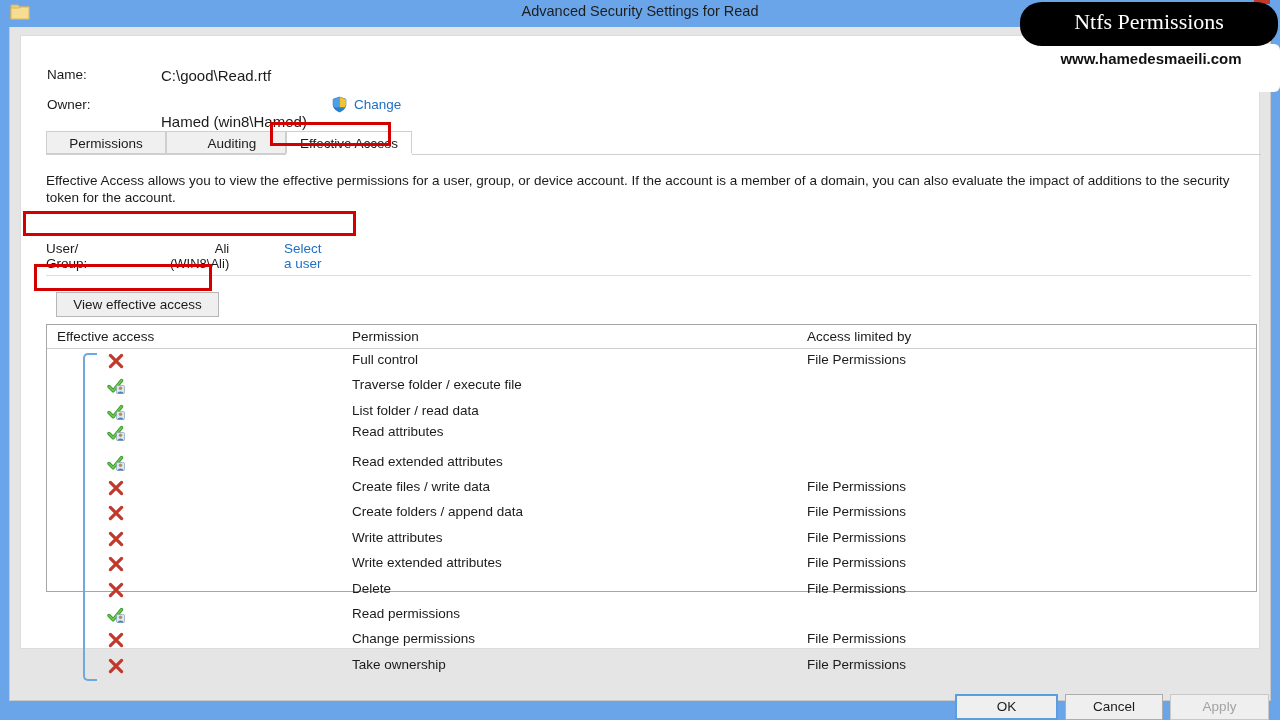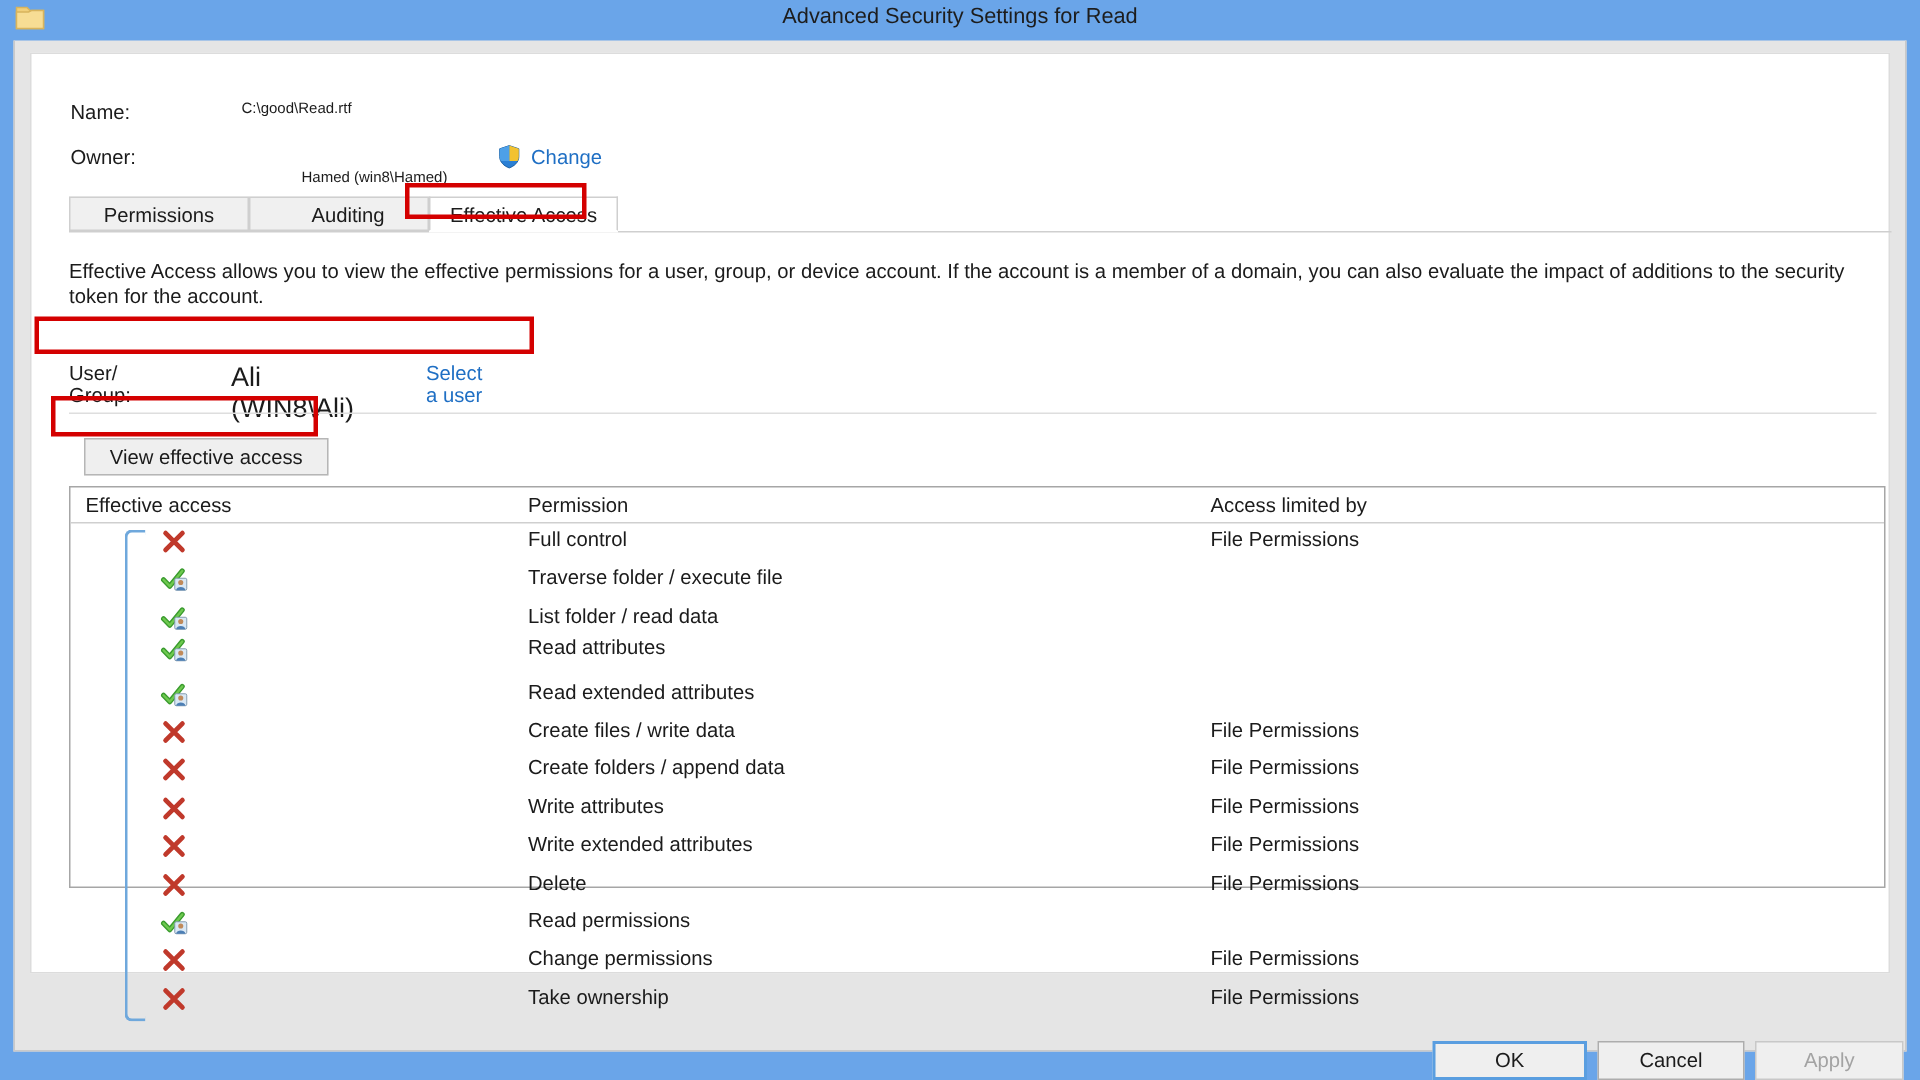--- a/index.html
+++ b/index.html
@@ -72,27 +72,27 @@
   }
 
   
   .field-label {
     position: absolute;
     font-size: 13.5px;
     color: #1b1b1b;
   }
   .field-value {
     position: absolute;
-    font-size: 10px;
+    font-size: 15px;
     color: #1b1b1b;
   }
   #lbl-name   { left: 26px; top: 31px; }
   #val-name   { left: 140px; top: 31px; }
   #lbl-owner  { left: 26px; top: 61px; }
-  #val-owner  { left: 140px; top: 77px; margin-left: 40px; }
+  #val-owner  { left: 140px; top: 77px; }
   #shield-icon{ position:absolute; left: 310px; top: 60px; width: 17px; height: 17px; }
   #change-link{
     position: absolute;
     left: 333px; top: 61px;
     font-size: 13.5px;
     color: #1f6fc4;
     cursor: pointer;
   }
 
   
@@ -147,21 +147,21 @@
     color: #1b1b1b;
   }
 
   
   #usergroup-row {
     position: absolute;
     left: 25px; top: 205px;
     height: 22px;
   }
   #lbl-usergroup  { position: absolute; left: 0px;   top: 0px; font-size: 13.5px; }
-  #val-usergroup  { position: absolute; left: 108px; top: 0px; font-size: 18px; }
+  #val-usergroup  { position: absolute; left: 124px; top: 0px; font-size: 13px; text-align: right; }
   #select-user-link {
     position: absolute; left: 238px; top: 0px;
     font-size: 13.5px; color: #1f6fc4; cursor: pointer;
   }
   #usergroup-divider {
     position: absolute;
     left: 25px; top: 239px;
     width: 1205px;
     height: 1px;
     background: #dedede;
@@ -527,14 +527,22 @@
     <div class="dlg-button" id="btn-ok">OK</div>
     <div class="dlg-button" id="btn-cancel">Cancel</div>
     <div class="dlg-button" id="btn-apply">Apply</div>
 
   </div>
 
   <div class="redbox" id="redbox-tab"></div>
   <div class="redbox" id="redbox-usergroup"></div>
   <div class="redbox" id="redbox-viewaccess"></div>
 
+  <div id="watermark">
+    <div id="wm-red-bit"></div>
+    <div id="wm-white"></div>
+    <div id="wm-blob"></div>
+    <div id="wm-blob2"></div>
+    <div id="wm-title">Ntfs Permissions</div>
+    <div id="wm-url">www.hamedesmaeili.com</div>
+  </div>
 
 </div>
 
 </body></html>

